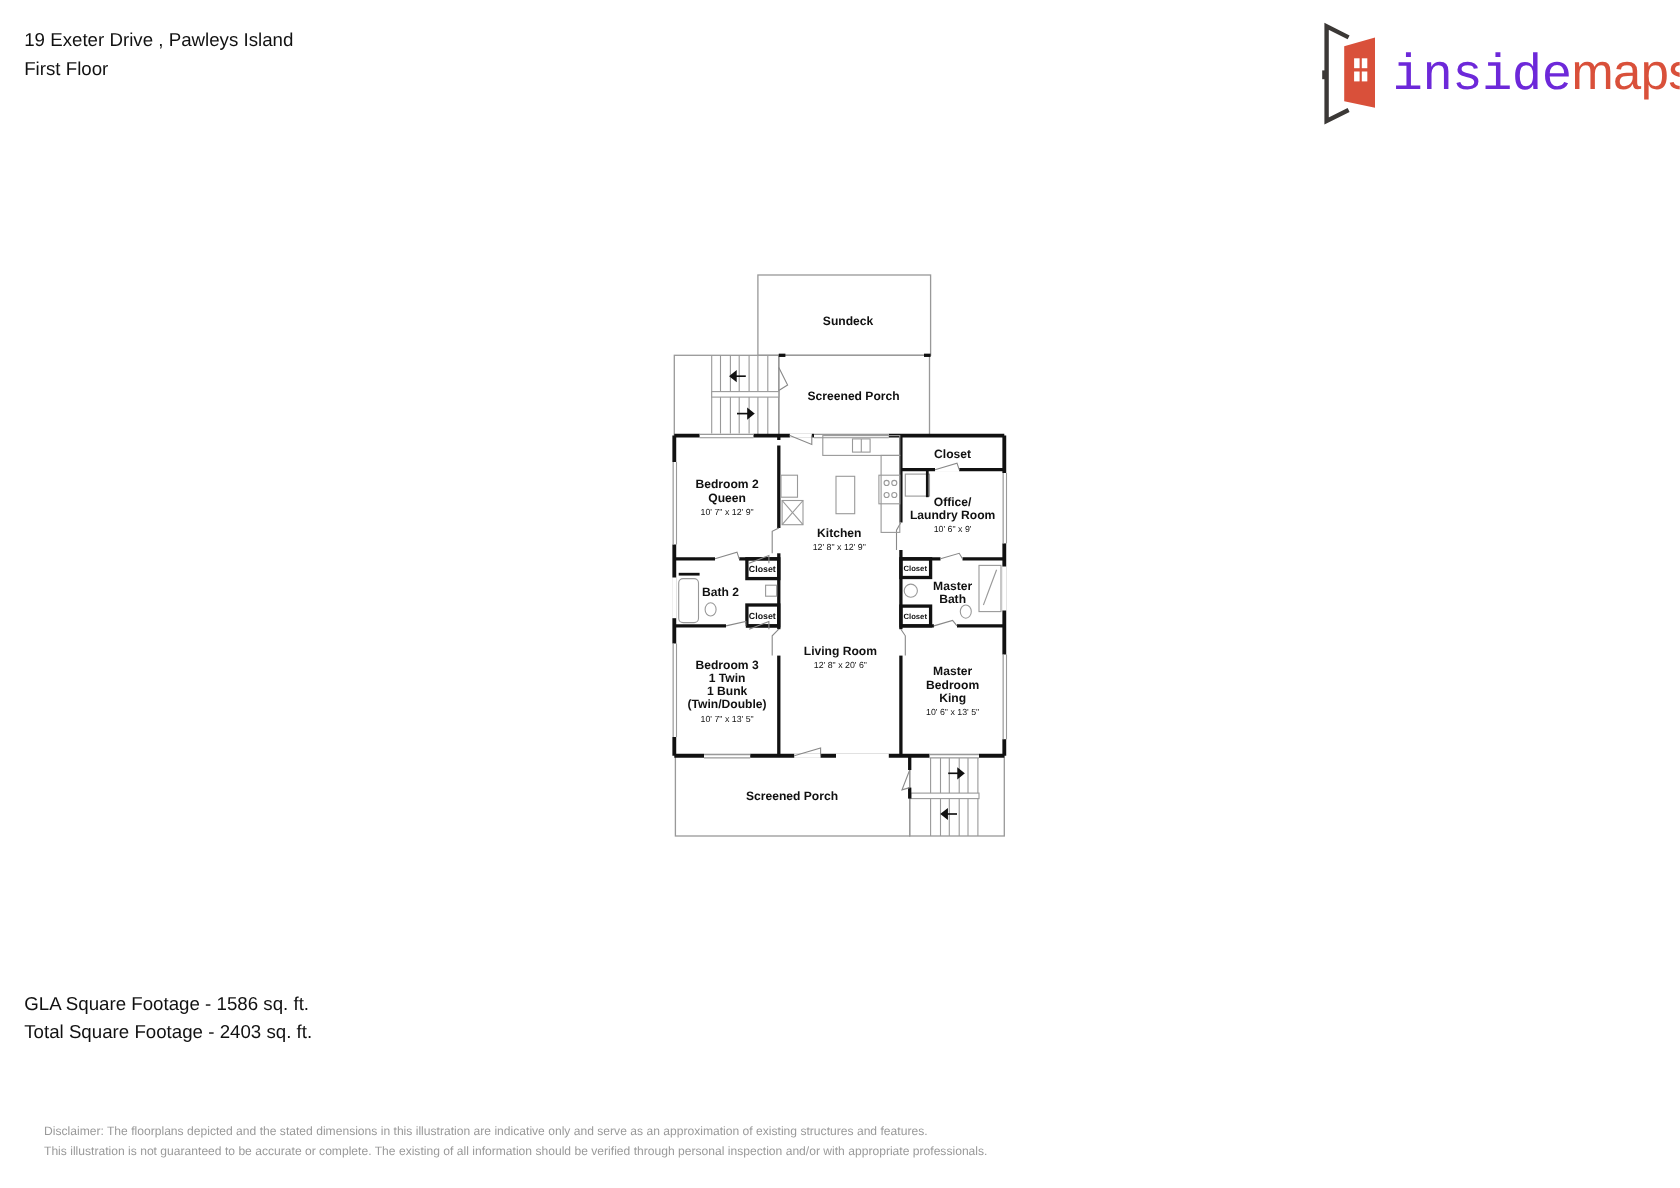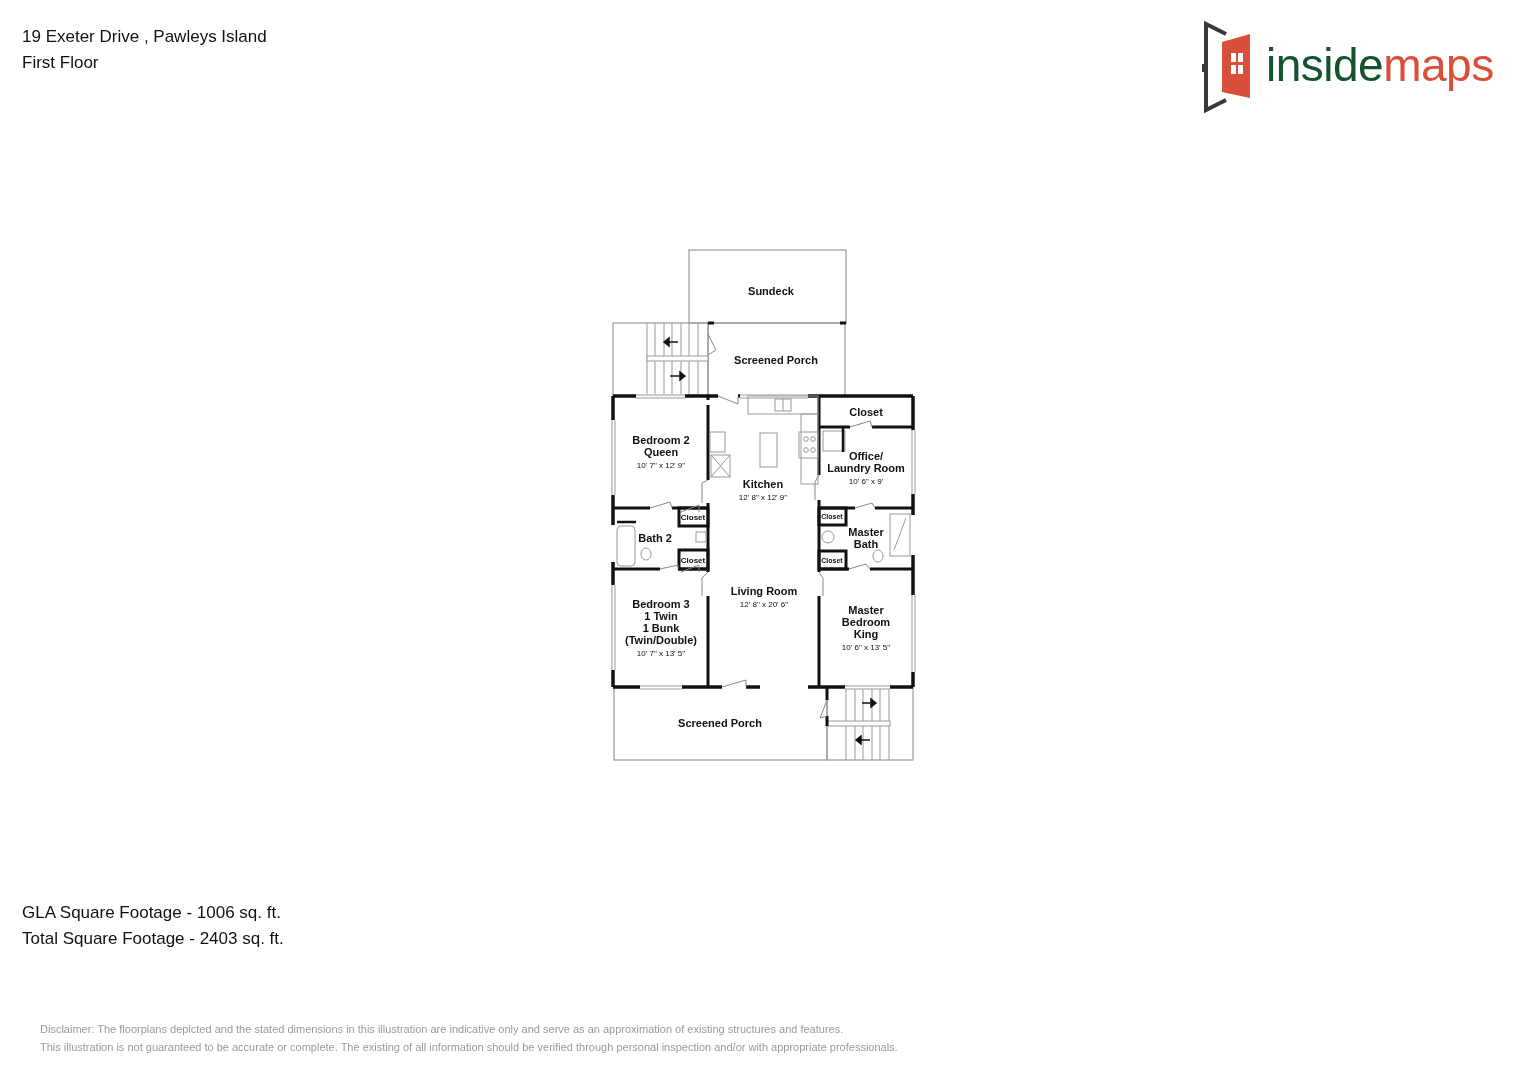--- a/index.html
+++ b/index.html
@@ -1,21 +1,21 @@
 <!DOCTYPE html>
 <html><head>
 <meta charset="utf-8">
 <style>
   html, body { margin:0; padding:0; background:#ffffff; }
   body { width:1527px; height:1080px; position:relative; overflow:hidden;
          font-family:"Liberation Sans", sans-serif; color:#111; }
   .header { position:absolute; left:22px; top:24px; font-size:17px; line-height:26px; }
   .logo { position:absolute; left:1200px; top:20px; width:310px; height:94px; }
   .logo-text { position:absolute; left:66px; top:18px; font-size:46px; letter-spacing:-0.5px; font-family:"Liberation Sans", sans-serif; }
-  .logo-text .a { color:#14532d; }
+  .logo-text .a { color:#6d28d9;font-family:Liberation Mono, monospace; }
   .logo-text .b { color:#d9503a; font-weight:normal; }
   .plan { position:absolute; left:0; top:0; width:1527px; height:1080px; }
   .stats { position:absolute; left:22px; top:900px; font-size:17px; line-height:26px; }
   .disclaimer { position:absolute; left:40px; top:1020px; font-size:11px; line-height:18px; color:#9a9a9a; }
   .room-label text { font-family:"Liberation Sans", sans-serif; }
 </style>
 </head>
 <body>
 
 <div class="header">
@@ -252,20 +252,20 @@
     <text x="866" y="614">Master</text>
     <text x="866" y="626">Bedroom</text>
     <text x="866" y="638">King</text>
     <text x="866" y="650" font-size="8" font-weight="normal">10' 6" x 13' 5"</text>
 
     <text x="720" y="727">Screened Porch</text>
   </g>
 </svg>
 
 <div class="stats">
-  <div>GLA Square Footage - 1006 sq. ft.</div>
+  <div>GLA Square Footage - 1586 sq. ft.</div>
   <div>Total Square Footage - 2403 sq. ft.</div>
 </div>
 
 <div class="disclaimer">
   <div>Disclaimer: The floorplans depicted and the stated dimensions in this illustration are indicative only and serve as an approximation of existing structures and features.</div>
   <div>This illustration is not guaranteed to be accurate or complete. The existing of all information should be verified through personal inspection and/or with appropriate professionals.</div>
 </div>
 
 </body></html>

